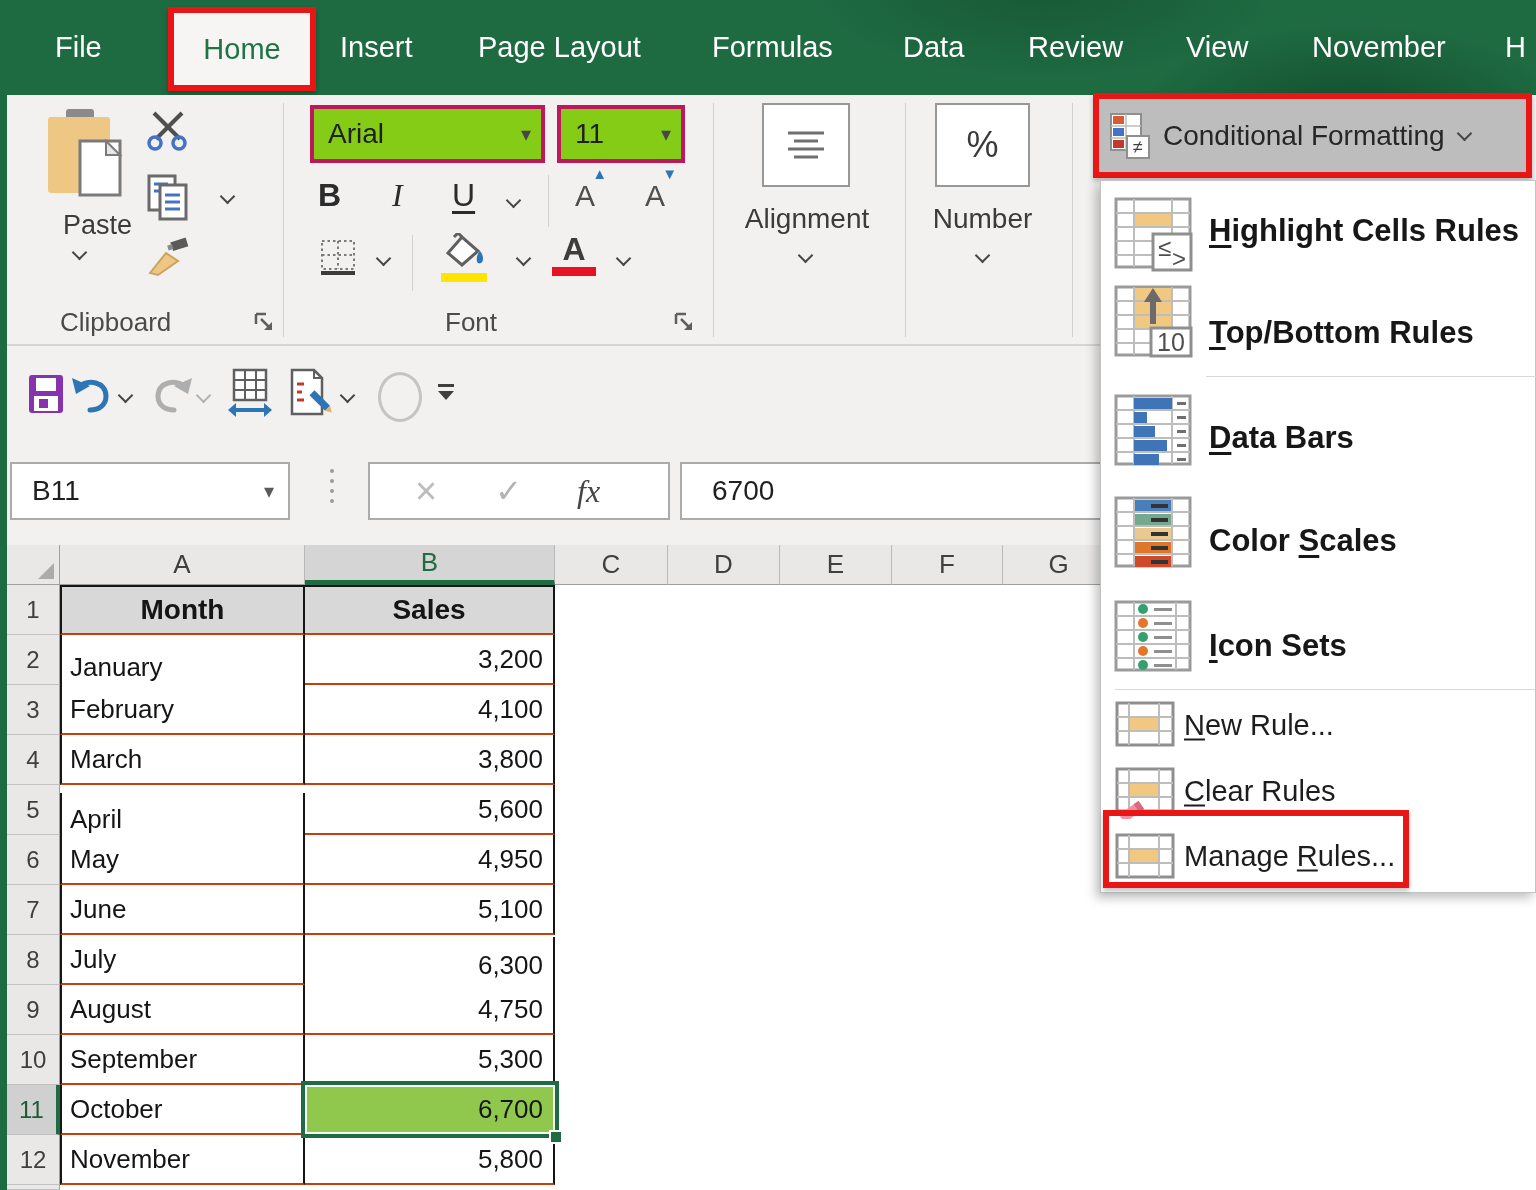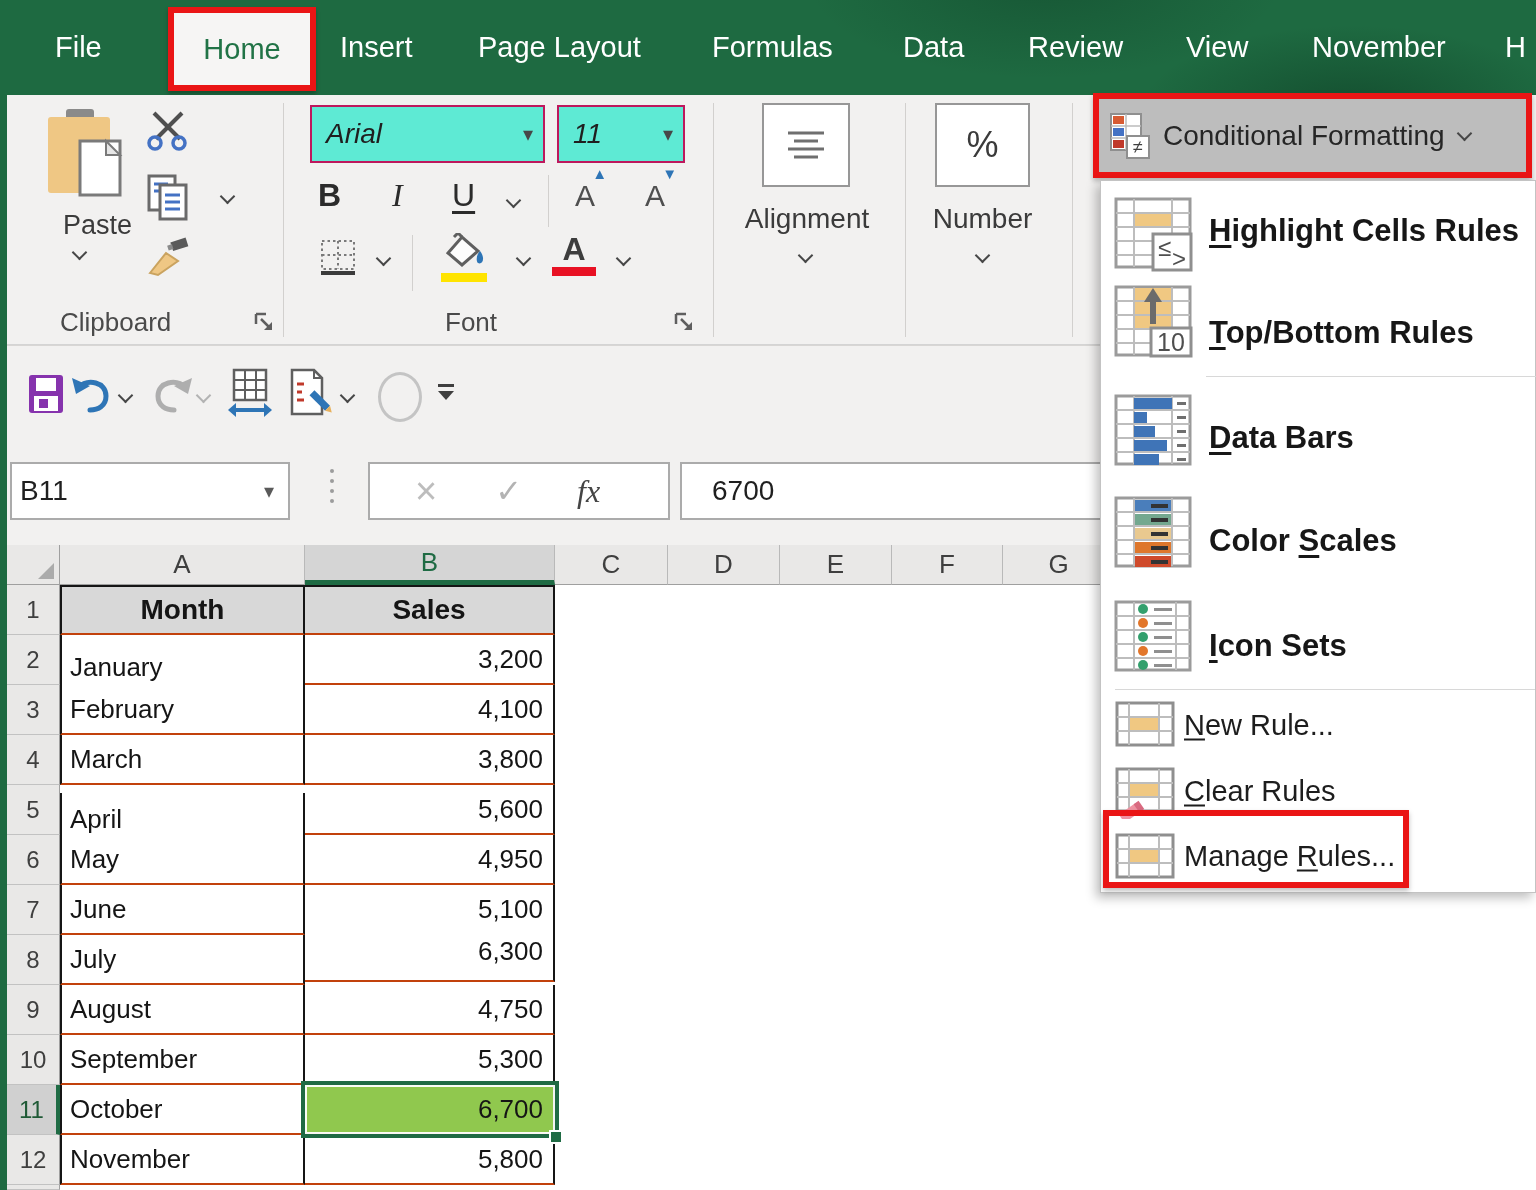--- a/index.html
+++ b/index.html
@@ -16,22 +16,22 @@
        border:6px solid #ea1515;background:#f6f5f4;display:flex;align-items:center;justify-content:center;
        color:#217346;font-size:29px;box-sizing:border-box;box-shadow:0 3px 4px rgba(0,0,0,.25);}
   
   .ribbon{left:0;top:95px;width:1536px;height:250px;background:#f2f1f0;border-bottom:1px solid #d4d4d4;box-sizing:border-box;}
   .vsep{position:absolute;width:1px;background:#d2d0ce;top:8px;height:234px;}
   .vsep2{position:absolute;width:1px;background:#d2d0ce;}
   .glabel{position:absolute;font-size:26px;color:#4a4a4a;}
   .chev{display:inline-block;width:11px;height:11px;border-right:3px solid #474747;border-bottom:3px solid #474747;transform:rotate(45deg);}
   .chev.sm{width:9px;height:9px;border-width:2.5px;}
   .chev.gray{border-color:#b3b3b3;}
-  .combo{position:absolute;background:#5eead4;border:2px solid #be185d;box-sizing:border-box;
-         display:flex;align-items:center;font-size:28px;color:#1f1f1f;padding-left:14px;font-style:italic;}
+  .combo{position:absolute;background:#84cc16;border:4px solid #be185d;box-sizing:border-box;
+         display:flex;align-items:center;font-size:28px;color:#1f1f1f;padding-left:14px;}
   .combo .arr{margin-left:auto;margin-right:10px;font-size:20px;color:#474747;}
   .bigbtn{position:absolute;background:#fff;border:2px solid #979797;box-sizing:border-box;
           display:flex;align-items:center;justify-content:center;}
   .cfbox{position:absolute;left:1093px;top:93px;width:439px;height:85px;border:6px solid #ea1515;
          background:#bdbdbd;box-sizing:border-box;display:flex;align-items:center;box-shadow:0 3px 5px rgba(0,0,0,.25);}
   .cfbox .lbl{font-size:28px;color:#262626;margin-left:12px;}
   
   .qat{left:0;top:345px;width:1536px;height:110px;background:#f2f1f0;border-top:1px solid #d8d6d4;box-sizing:border-box;}
   .fbar{left:0;top:455px;width:1536px;height:90px;background:#f2f1f0;}
   .fbox{position:absolute;background:#fff;border:2px solid #ababab;box-sizing:border-box;display:flex;align-items:center;}
@@ -292,21 +292,21 @@
     <span class="chev sm abs" style="left:342px;top:44px"></span>
     <div class="abs" style="left:378px;top:26px;width:38px;height:44px;border:3px solid #c4c4c4;border-radius:50%"></div>
     <div class="abs" style="left:438px;top:38px">
       <div style="width:16px;border-top:3px solid #3f3f3f;margin-bottom:4px"></div>
       <div style="width:0;height:0;border-left:8px solid transparent;border-right:8px solid transparent;border-top:9px solid #3f3f3f"></div>
     </div>
   </div>
 
   <div class="abs fbar">
     <div class="fbox" style="left:10px;top:7px;width:280px;height:58px">
-      <span style="margin-left:8px;font-size:28px;color:#1f1f1f">B11</span>
+      <span style="margin-left:20px;font-size:28px;color:#1f1f1f">B11</span>
       <span style="margin-left:auto;margin-right:14px;font-size:20px;color:#5a5a5a">▾</span>
     </div>
     <div class="dots" style="left:330px;top:14px">
         <i></i>
         <i></i>
         <i></i>
         <i></i>
       </div>
     <div class="fbox" style="left:368px;top:7px;width:302px;height:58px">
       <span style="margin-left:45px;font-size:38px;color:#bdbdbd;line-height:38px">×</span>
@@ -420,21 +420,21 @@
       </div>
     <div class="tc a" style="top:340px;height:50px">
         <span>June</span>
       </div>
     <div class="tc b" style="top:340px;height:50px">
         <span>5,100</span>
       </div>
     <div class="tc a" style="top:390px;height:50px">
         <span>July</span>
       </div>
-    <div class="tc b" style="top:378px;height:59px">
+    <div class="tc b" style="top:392px;height:59px">
         <span>6,300</span>
       </div>
     <div class="tc a" style="top:440px;height:50px">
         <span>August</span>
       </div>
     <div class="tc b" style="top:440px;height:50px">
         <span>4,750</span>
       </div>
     <div class="tc a" style="top:490px;height:50px">
         <span>September</span>

